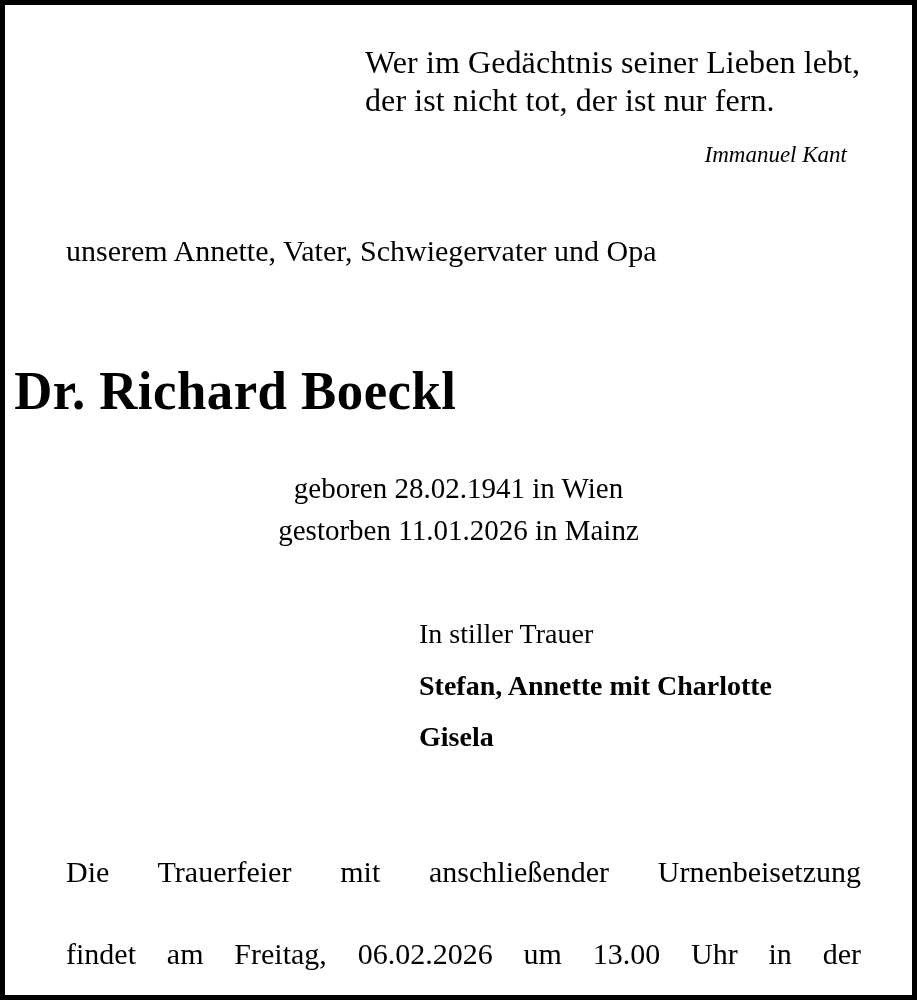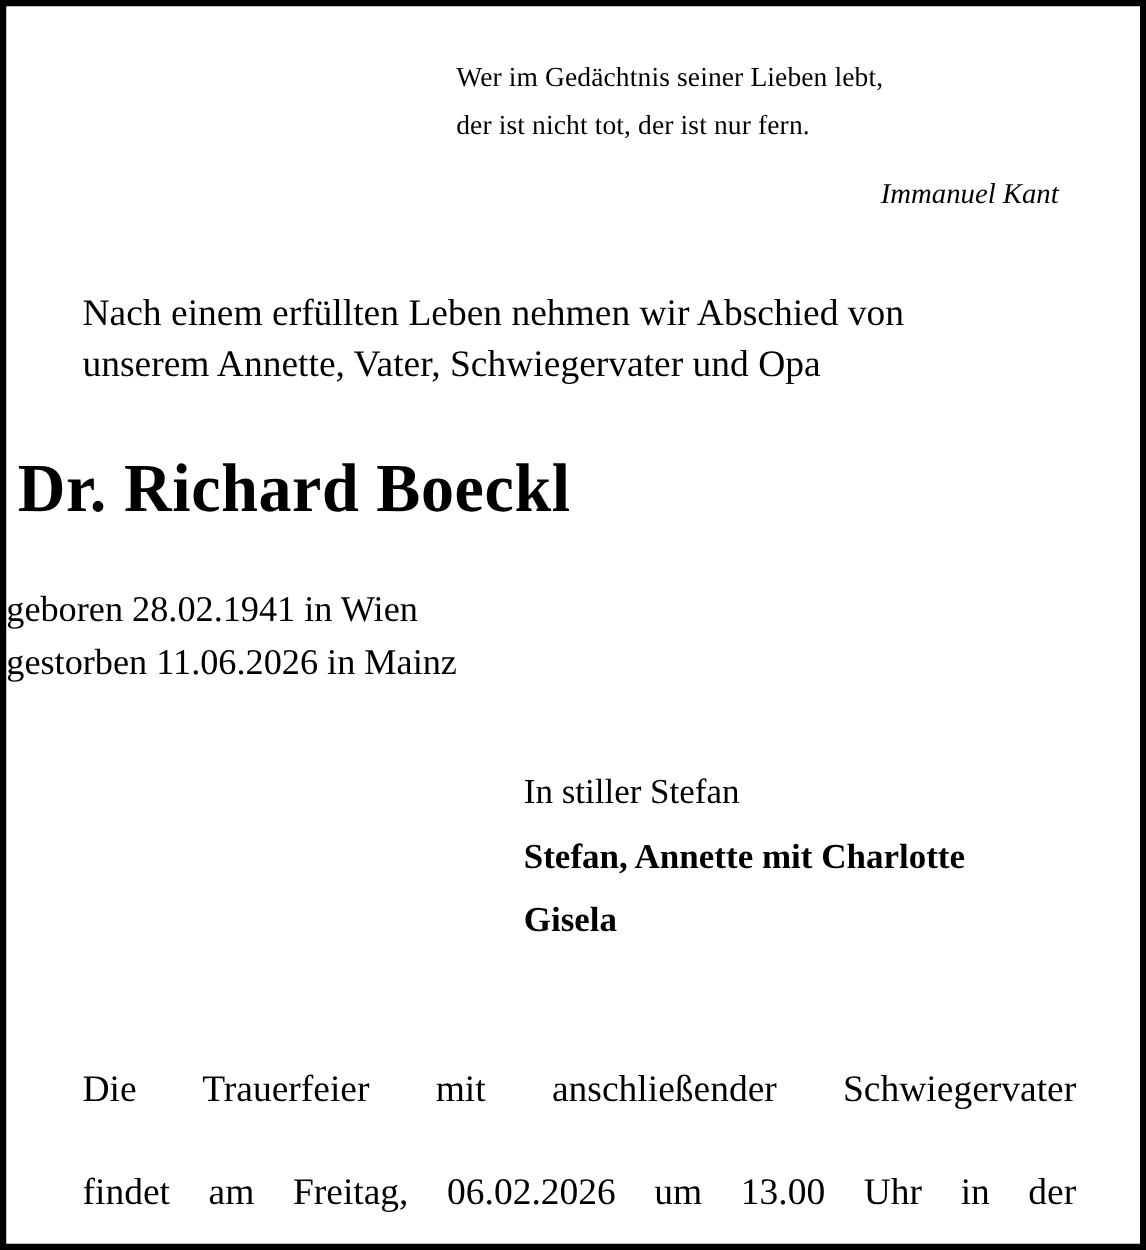--- a/index.html
+++ b/index.html
@@ -32,21 +32,21 @@
 
   
   .quote-block {
     position: absolute;
     left: 360px;
     top: 38px;
     width: 500px;
   }
 
   .quote-line {
-    font-size: 22px;
+    font-size: 32px;
     line-height: 38px;
     letter-spacing: 0.1px;
     white-space: nowrap;
   }
 
   .quote-attribution {
     font-size: 23px;
     font-style: italic;
     line-height: 32px;
     text-align: right;
@@ -85,20 +85,21 @@
     transform: scaleX(0.96);
     transform-origin: center;
   }
 
   
   .dates-block {
     position: absolute;
     left: 0;
     right: 0;
     top: 462px;
+    text-align: center;
   }
 
   .date-line {
     font-size: 29px;
     line-height: 42px;
   }
 
   
   .mourners-block {
     position: absolute;
@@ -150,39 +151,38 @@
 <div class="notice-frame">
   <div class="notice-sheet">
 
     <div class="quote-block">
       <div class="quote-line">Wer im Gedächtnis seiner Lieben lebt,</div>
       <div class="quote-line">der ist nicht tot, der ist nur fern.</div>
       <div class="quote-attribution">Immanuel Kant</div>
     </div>
 
     <div class="intro-block">
-      <div class="intro-line">Nach einem erfüllten Leben nehmen wir Abschied von</div>
       <div class="intro-line">unserem Annette, Vater, Schwiegervater und Opa</div>
     </div>
 
     <div class="name-block">
       <div class="deceased-name">Dr. Richard Boeckl</div>
     </div>
 
     <div class="dates-block">
       <div class="date-line">geboren 28.02.1941 in Wien</div>
-      <div class="date-line">gestorben 11.06.2026 in Mainz</div>
+      <div class="date-line">gestorben 11.01.2026 in Mainz</div>
     </div>
 
     <div class="mourners-block">
-      <div class="mourners-intro">In stiller Stefan</div>
+      <div class="mourners-intro">In stiller Trauer</div>
       <div class="mourner-name">Stefan, Annette mit Charlotte</div>
       <div class="mourner-name">Gisela</div>
     </div>
 
     <div class="funeral-block">
-      <span class="funeral-line">Die Trauerfeier mit anschließender Schwiegervater</span>
+      <span class="funeral-line">Die Trauerfeier mit anschließender Urnenbeisetzung</span>
       <span class="funeral-line">findet am Freitag, 06.02.2026 um 13.00 Uhr in der</span>
 
     </div>
 
   </div>
 </div>
 
 </body></html>

